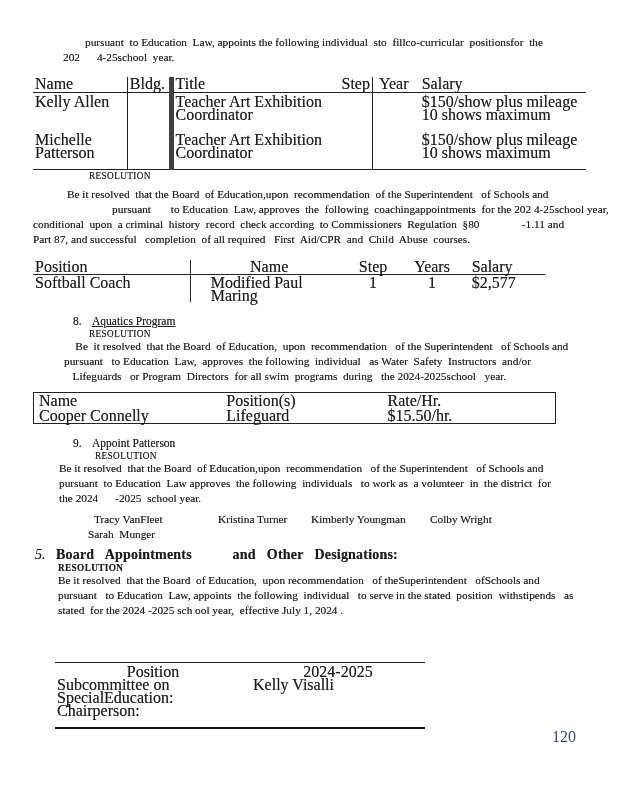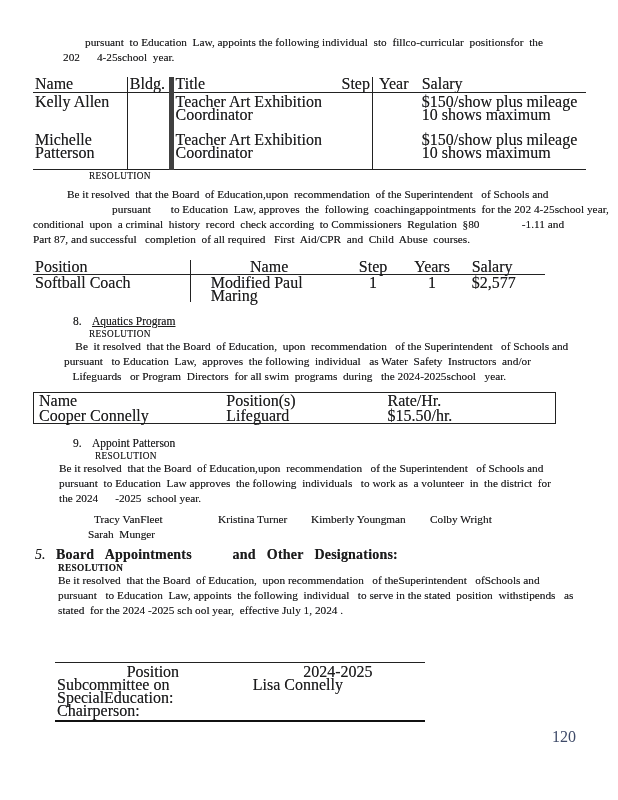--- a/index.html
+++ b/index.html
@@ -80,21 +80,21 @@
   .res5{margin-left:25px;}
   .p5{margin-left:25px;}
   .p9{margin-left:26px;}
 
   
   .t4{width:370px;margin:44px 0 0 22px;border-top:1.2px solid #222;border-bottom:2px solid #111;}
   .t4 th{text-align:center;padding-top:2px;}
   .t4 .c-l{width:195px;}
   .t4 .c-v{width:175px;}
   .t4 th.c-v{text-align:center;}
-  .t4 td{padding-bottom:3px;}
+  .t4 td{padding-bottom:10px;}
   .t4 .multiline{white-space:pre-line;}
 
   .pagenum{position:absolute;top:729px;right:42px;font-size:16px;color:#3e4a68;text-shadow:none;}
 
   .mt7{margin-top:7px;} .mt6{margin-top:6px;} .mt12{margin-top:12px;}
   .res-line{margin:0;line-height:11px;}
 </style>
 </head>
 <body>
 
@@ -209,20 +209,20 @@
 
   <table class="t4">
     <tbody>
         <tr>
       <th class="c-l">Position</th>
       <th class="c-v">2024-2025</th>
     </tr>
     <tr>
       <td class="c-l multiline">Subcommittee  on SpecialEducation:
 Chairperson:</td>
-      <td class="c-v">Lisa Connelly</td>
+      <td class="c-v">Kelly Visalli</td>
     </tr>
   </tbody>
     </table>
 
   <div class="pagenum">120</div>
 
 </div>
 
 </body></html>

